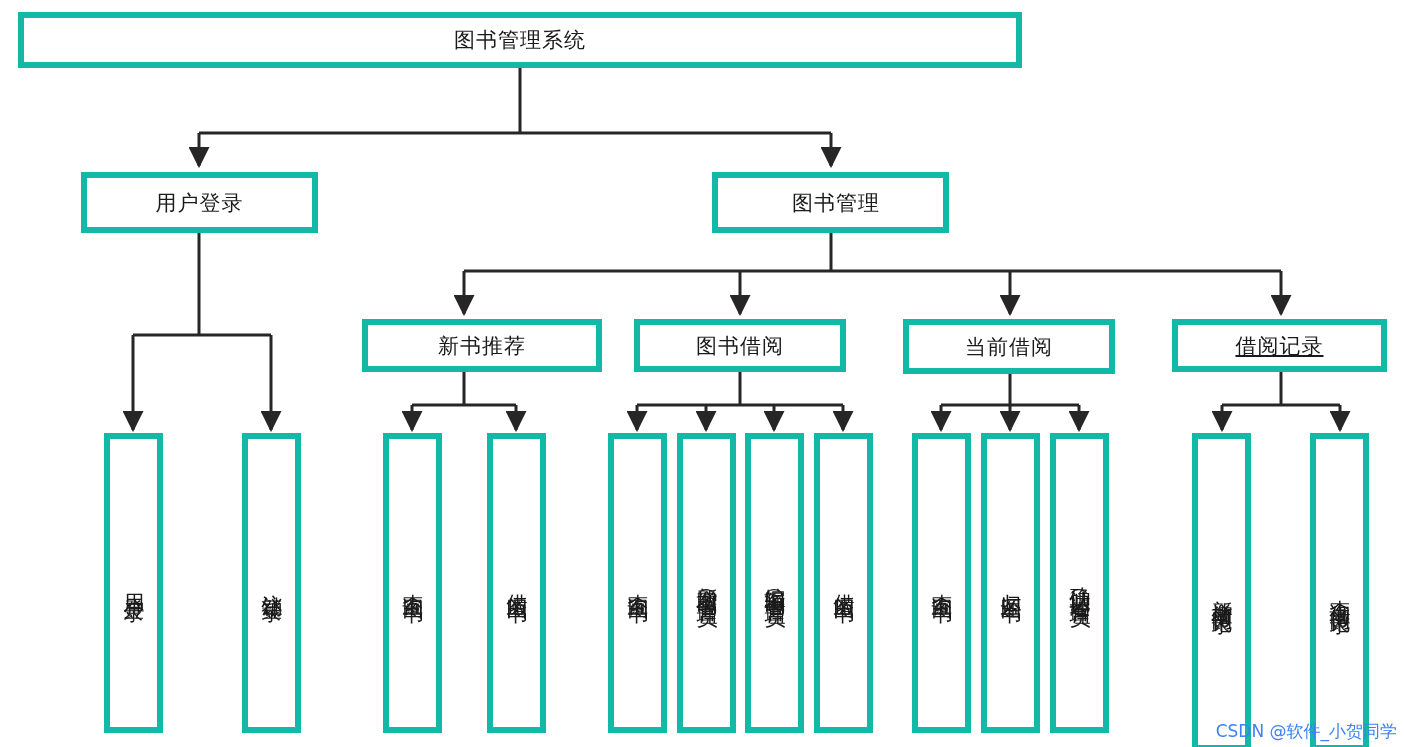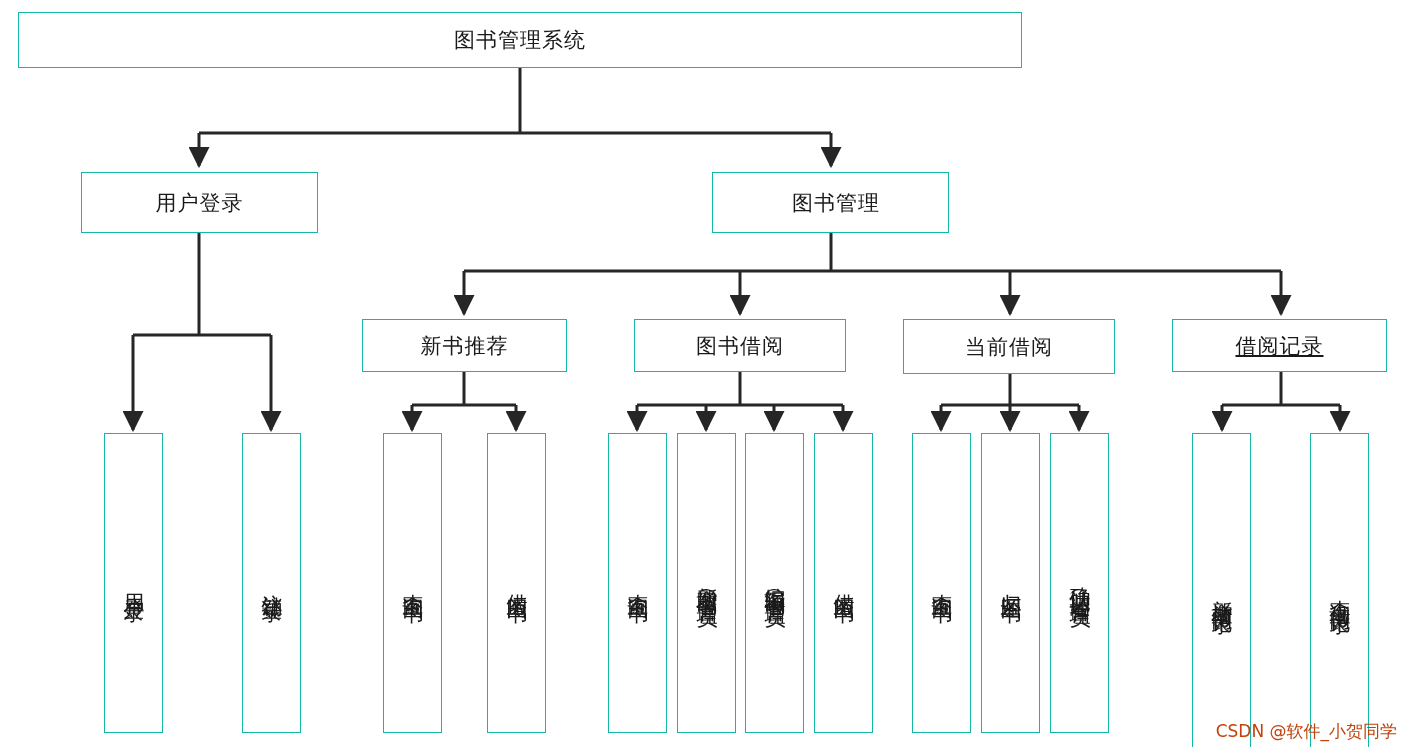--- a/index.html
+++ b/index.html
@@ -23,21 +23,21 @@
     left: 0;
     top: 0;
     width: 1405px;
     height: 747px;
     pointer-events: none;
   }
   .node {
     position: absolute;
     box-sizing: border-box;
     background: #ffffff;
-    border: 1px solid #14b8a6;
+    border: 6px solid #14b8a6;
     display: flex;
     align-items: center;
     justify-content: center;
     color: #1a1a1a;
   }
   .node.horiz {
     font-size: 21px;
     letter-spacing: 1px;
   }
   .node.vert {
@@ -54,21 +54,21 @@
     white-space: nowrap;
   }
   .node .label {
     display: block;
   }
   #watermark {
     position: absolute;
     right: 8px;
     bottom: 4px;
     font-size: 17px;
-    color: #c2410c;
+    color: #3b82f6;
     white-space: nowrap;
     font-family: "DejaVu Sans", "Liberation Sans", sans-serif;
   }
 </style>
 </head>
 <body>
 
 <div id="diagram-root">
 
   <svg id="edge-layer" viewBox="0 0 1405 747" width="1405" height="747" xmlns="http://www.w3.org/2000/svg">
@@ -126,21 +126,21 @@
   </div>
 
   <div class="node horiz" style="left:81px; top:172px; width:237px; height:61px;">
     <span class="label">用户登录</span>
   </div>
 
   <div class="node horiz" style="left:712px; top:172px; width:237px; height:61px;padding-left:11px;">
     <span class="label">图书管理</span>
   </div>
 
-  <div class="node horiz" style="left:362px; top:319px; width:205px; height:53px;">
+  <div class="node horiz" style="left:362px; top:319px; width:240px; height:53px;">
     <span class="label">新书推荐</span>
   </div>
 
   <div class="node horiz" style="left:634px; top:319px; width:212px; height:53px;">
     <span class="label">图书借阅</span>
   </div>
 
   <div class="node horiz" style="left:903px; top:319px; width:212px; height:55px;">
     <span class="label">当前借阅</span>
   </div>

